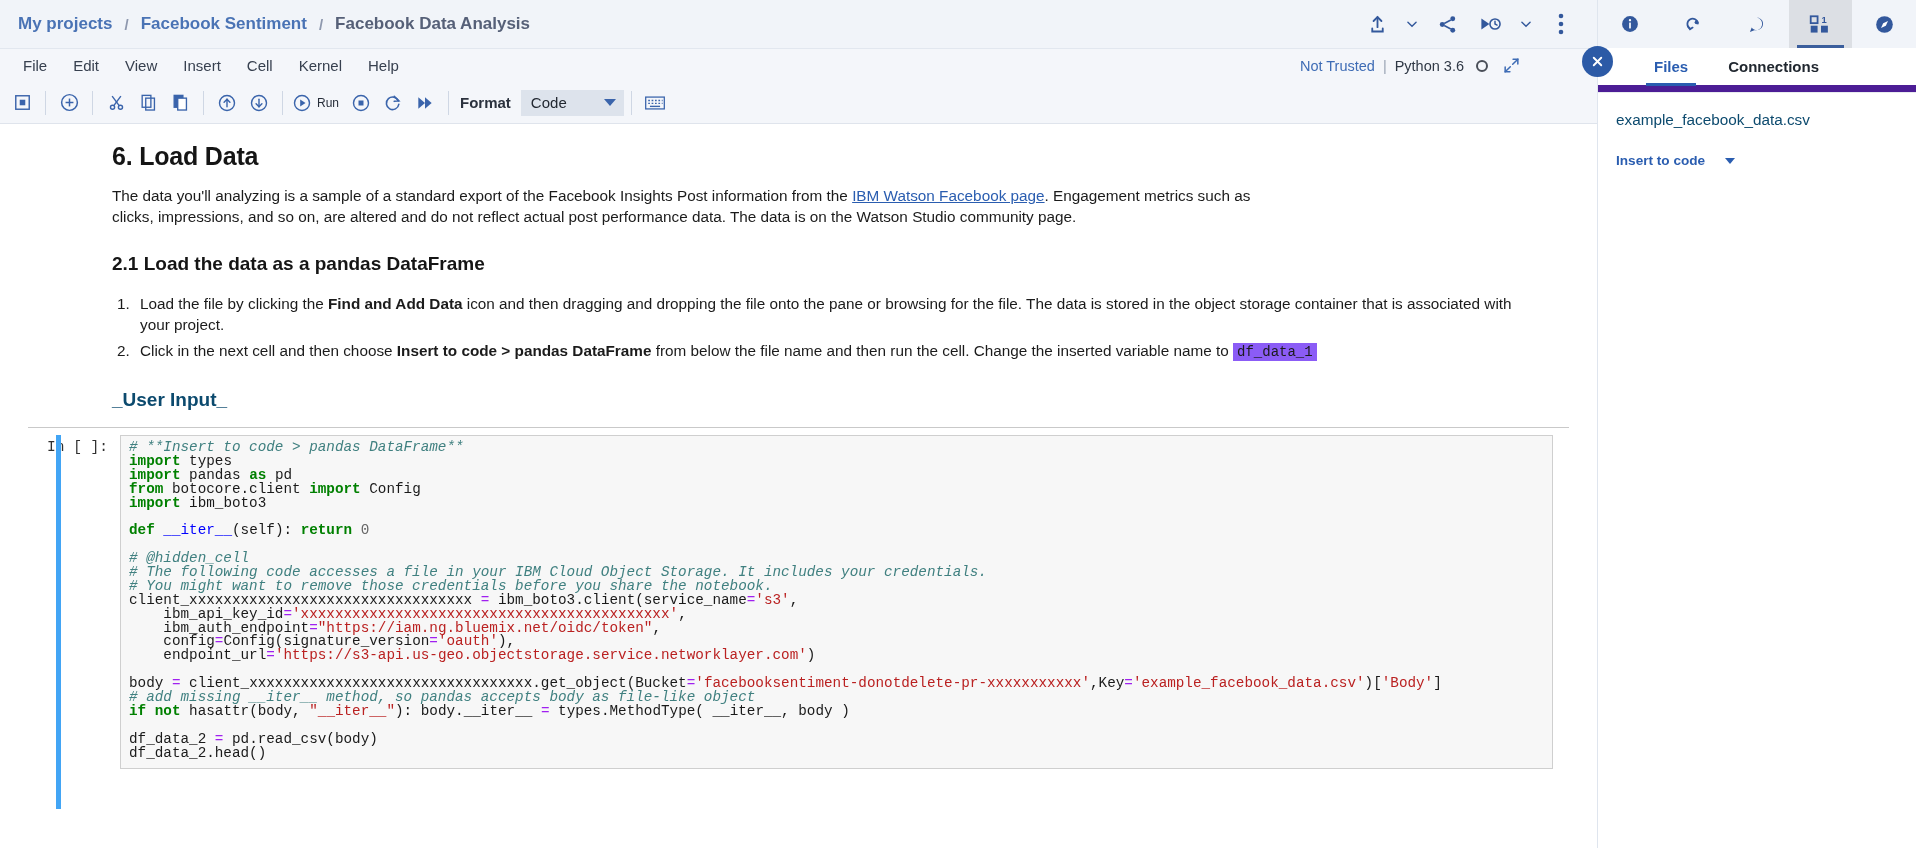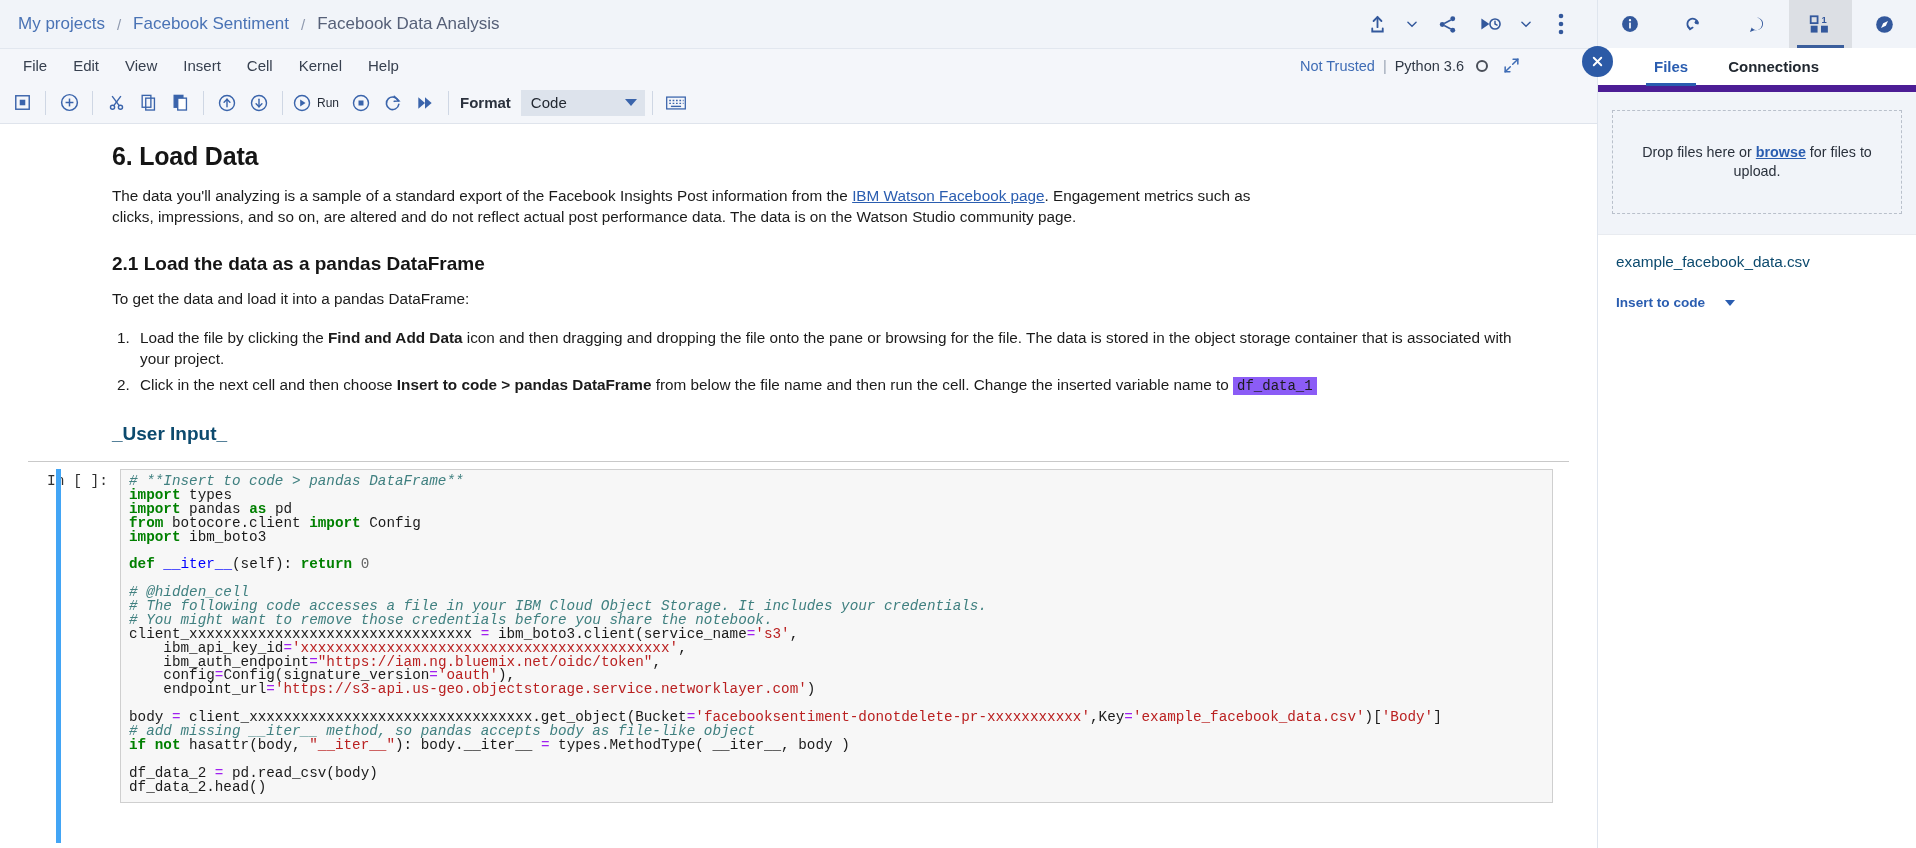--- a/index.html
+++ b/index.html
@@ -18,20 +18,21 @@
     background: #fff;
   }
 
   
   .breadcrumb-bar {
     height: 48px; min-height: 48px;
     background: #f1f4f9;
     display: flex; align-items: center;
     padding: 0 14px 0 18px;
     position: relative;
+    font-weight: bold;
   }
   .crumbs { display: flex; align-items: center; font-size: 17px; }
   .crumb-link { color: #4a73b5; cursor: pointer; white-space: nowrap; }
   .crumb-current { color: #566078; white-space: nowrap; }
   .crumb-sep { color: #8e98ae; margin: 0 12px; font-size: 15px; }
   .bc-actions { margin-left: auto; display: flex; align-items: center; gap: 0px; }
   .ic-btn {
     width: 44px; height: 40px;
     display: flex; align-items: center; justify-content: center;
     cursor: pointer; color: #3c68ae;
@@ -97,21 +98,21 @@
     color: #3a64ab; cursor: pointer;
   }
   .tb-sep { width: 1px; height: 24px; background: #cfd7e4; margin: 0 7px; }
   .tb-run {
     display: flex; align-items: center; gap: 5px;
     cursor: pointer; color: #3a64ab; padding: 0 6px 0 2px;
   }
   .tb-run-label { font-size: 12px; color: #262d39; }
   .fmt-label { font-size: 15px; color: #2b323e; font-weight: bold; margin: 0 10px 0 4px; }
   .fmt-select {
-    width: 124px; height: 26px;
+    width: 103px; height: 26px;
     background: #dde3ec; border: none;
     display: flex; align-items: center; justify-content: space-between;
     padding: 0 8px 0 10px; font-size: 15px; color: #222831;
     cursor: pointer;
   }
   .tri-down {
     width: 0; height: 0;
     border-left: 6px solid transparent; border-right: 6px solid transparent;
     border-top: 7px solid #3a64ab;
   }
@@ -416,21 +417,20 @@
     <div class="nb-body">
       <div class="nb-inner">
 
         <div class="md-cell">
           <h2 class="sec">6. Load Data</h2>
 
           <p class="para"><span>The data you'll analyzing is a sample of a standard export of the Facebook Insights Post information from the </span><a class="inline">IBM Watson Facebook page</a><span>. Engagement metrics such as clicks, impressions, and so on, are altered and do not reflect actual post performance data. The data is on the Watson Studio community page.</span></p>
 
           <h3 class="sub">2.1 Load the data as a pandas DataFrame</h3>
 
-          <p class="para">To get the data and load it into a pandas DataFrame:</p>
 
           <ol class="steps">
             <li><span>Load the file by clicking the </span><b>Find and Add Data</b><span> icon and then dragging and dropping the file onto the pane or browsing for the file. The data is stored in the object storage container that is associated with your project.</span></li>
             <li><span>Click in the next cell and then choose </span><b>Insert to code &gt; pandas DataFrame</b><span> from below the file name and then run the cell. Change the inserted variable name to </span><code class="inl">df_data_1</code></li>
           </ol>
 
           <h4 class="userinput">_User Input_</h4>
         </div>
 
         <div class="code-cell">
@@ -487,25 +487,20 @@
         <path d="M6 6 L18 18"></path>
           <path d="M18 6 L6 18"></path>
       </svg>
     </div>
 
     <div class="panel-tabs">
       <div class="ptab active">Files</div>
       <div class="ptab">Connections</div>
     </div>
 
-    <div class="drop-wrap">
-      <div class="dropzone">
-        <span><span>Drop files here or </span><span class="dz-link">browse</span><span> for files to upload.</span></span>
-      </div>
-    </div>
 
     <div class="file-list">
       <div>
         <div class="file-name">example_facebook_data.csv</div>
         <div class="insert-code">
           <span>Insert to code</span>
           <span class="tri-down-sm"></span>
         </div>
       </div>
     </div>

